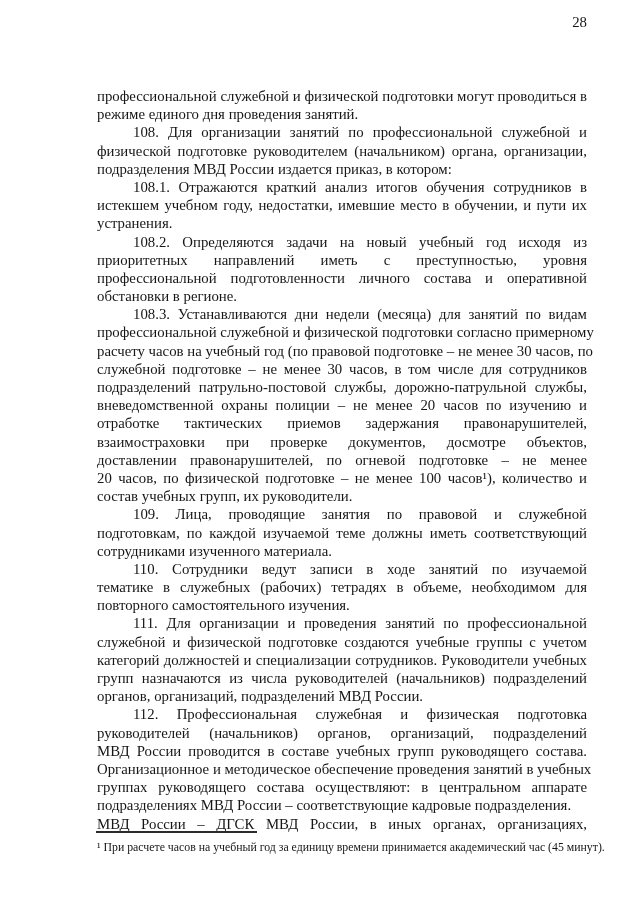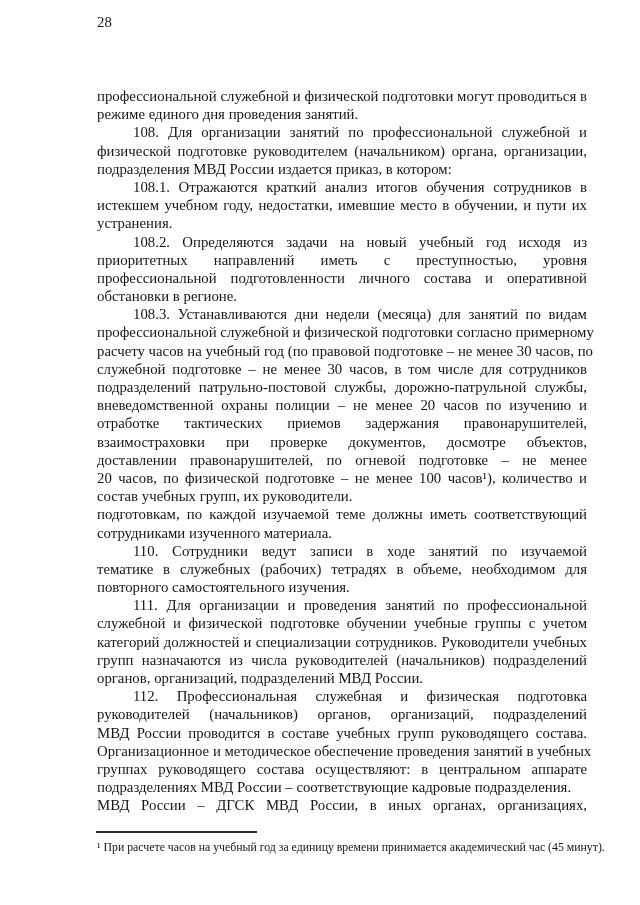--- a/index.html
+++ b/index.html
@@ -14,21 +14,21 @@
     background: #ffffff;
     overflow: hidden;
     font-family: "Liberation Serif", serif;
     color: #161616;
   }
   .page-number {
     position: absolute;
     top: 13px;
     left: 97px;
     width: 490px;
-    text-align: left;
+    text-align: right;
     font-size: 14.8px;
     line-height: 18px;
   }
   .doc-body {
     position: absolute;
     left: 97px;
     top: 39px;
     width: 490px;
     font-size: 14.8px;
     line-height: 18.2px;
@@ -100,31 +100,32 @@
         <div class="line">служебной подготовке – не менее 30 часов, в том числе для сотрудников</div>
         <div class="line">подразделений патрульно-постовой службы, дорожно-патрульной службы,</div>
         <div class="line">вневедомственной охраны полиции – не менее 20 часов по изучению и</div>
         <div class="line">отработке тактических приемов задержания правонарушителей,</div>
         <div class="line">взаимостраховки при проверке документов, досмотре объектов,</div>
         <div class="line">доставлении правонарушителей, по огневой подготовке – не менее</div>
         <div class="line">20 часов, по физической подготовке – не менее 100 часов¹), количество и</div>
         <div class="line last">состав учебных групп, их руководители.</div>
       </div>
       <div class="paragraph">
+        <div class="line first-indent">109. Лица, проводящие занятия по правовой и служебной</div>
         <div class="line">подготовкам, по каждой изучаемой теме должны иметь соответствующий</div>
         <div class="line last">сотрудниками изученного материала.</div>
       </div>
       <div class="paragraph">
         <div class="line first-indent">110. Сотрудники ведут записи в ходе занятий по изучаемой</div>
         <div class="line">тематике в служебных (рабочих) тетрадях в объеме, необходимом для</div>
         <div class="line last">повторного самостоятельного изучения.</div>
       </div>
       <div class="paragraph">
         <div class="line first-indent">111. Для организации и проведения занятий по профессиональной</div>
-        <div class="line">служебной и физической подготовке обучении учебные группы с учетом</div>
+        <div class="line">служебной и физической подготовке создаются учебные группы с учетом</div>
         <div class="line">категорий должностей и специализации сотрудников. Руководители учебных</div>
         <div class="line">групп назначаются из числа руководителей (начальников) подразделений</div>
         <div class="line last">органов, организаций, подразделений МВД России.</div>
       </div>
       <div class="paragraph">
         <div class="line first-indent">112. Профессиональная служебная и физическая подготовка</div>
         <div class="line">руководителей (начальников) органов, организаций, подразделений</div>
         <div class="line">МВД России проводится в составе учебных групп руководящего состава.</div>
         <div class="line">Организационное и методическое обеспечение проведения занятий в учебных</div>
         <div class="line">группах руководящего состава осуществляют: в центральном аппарате</div>

